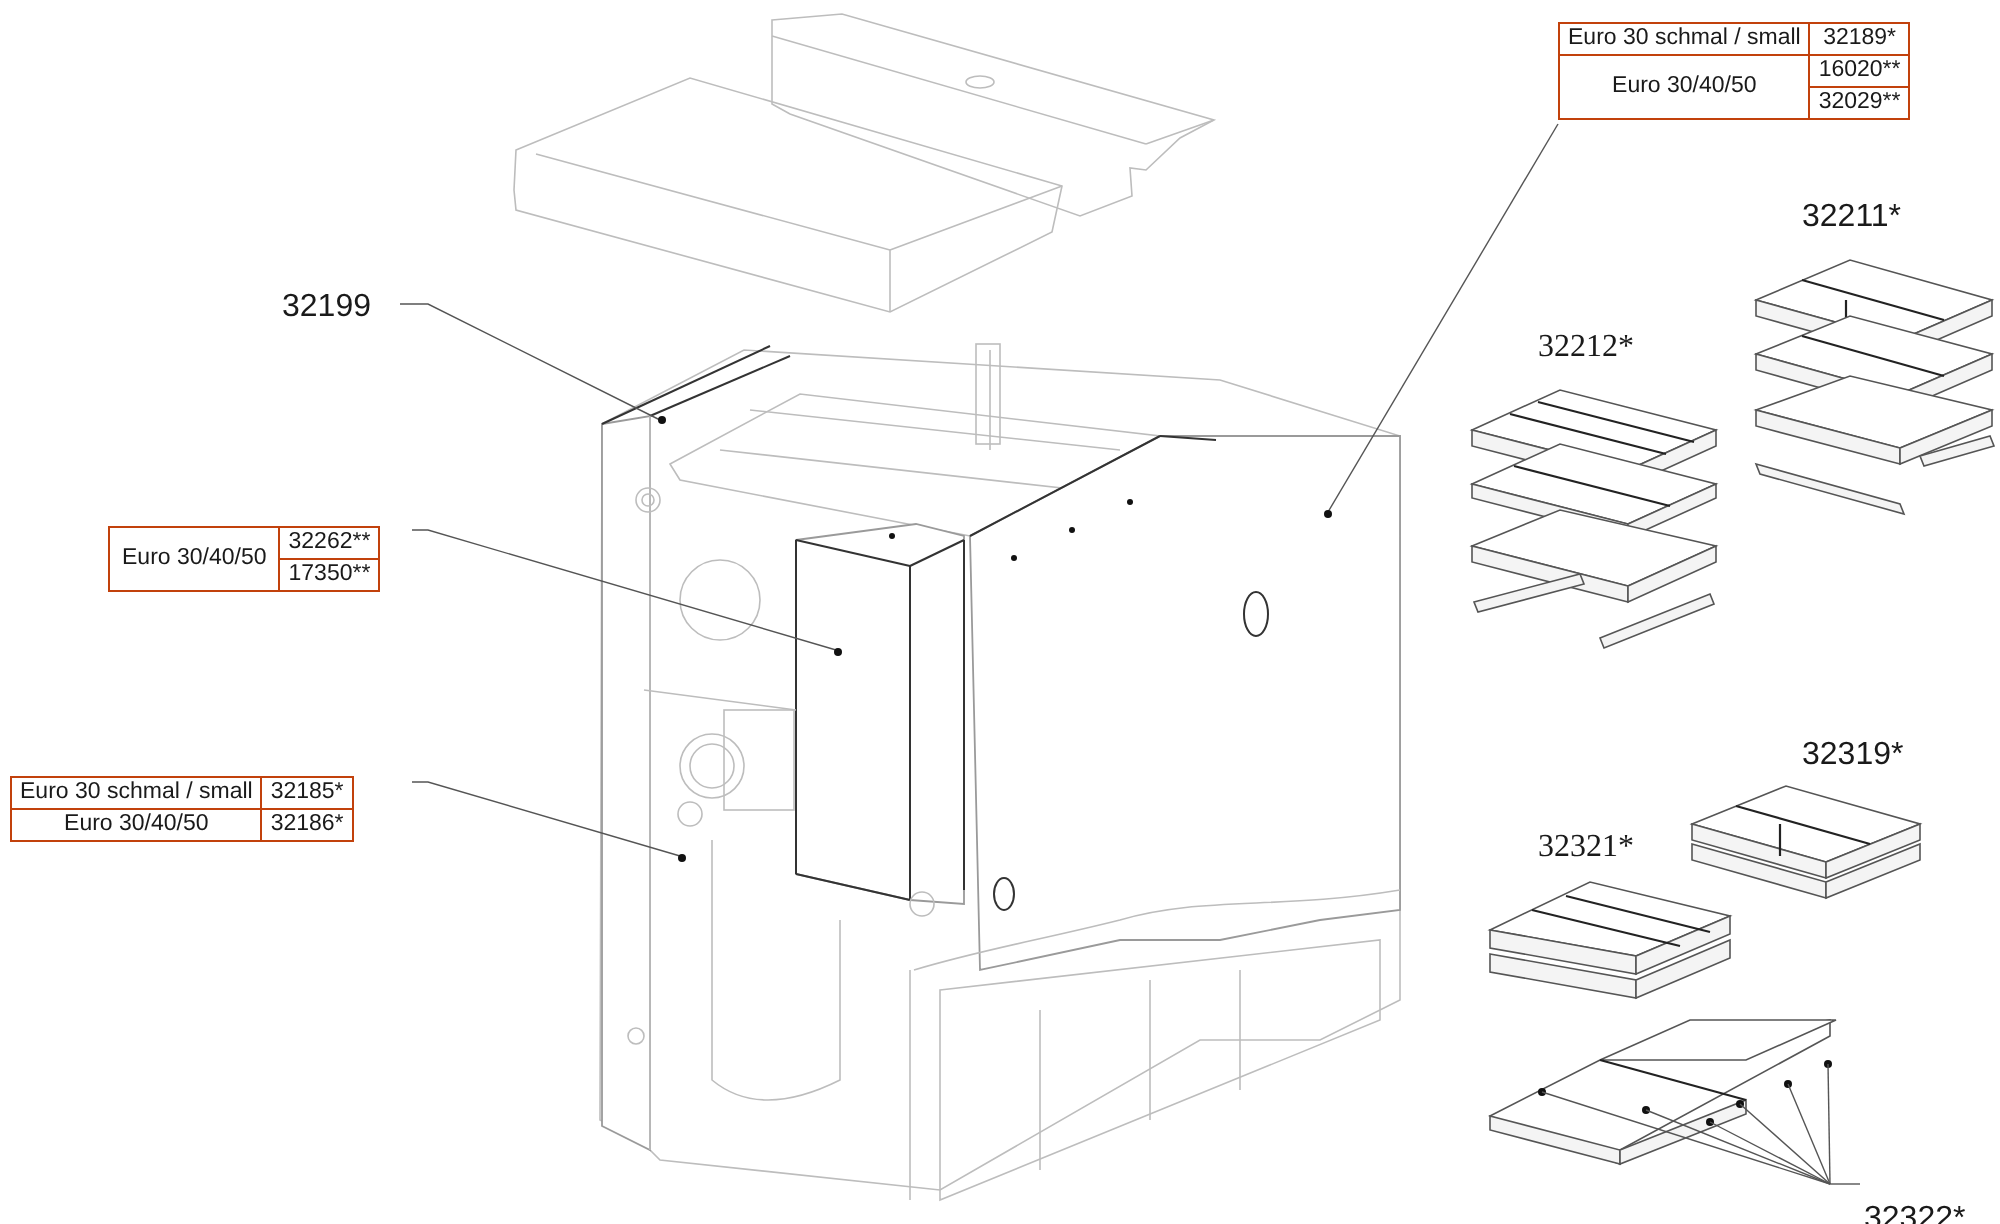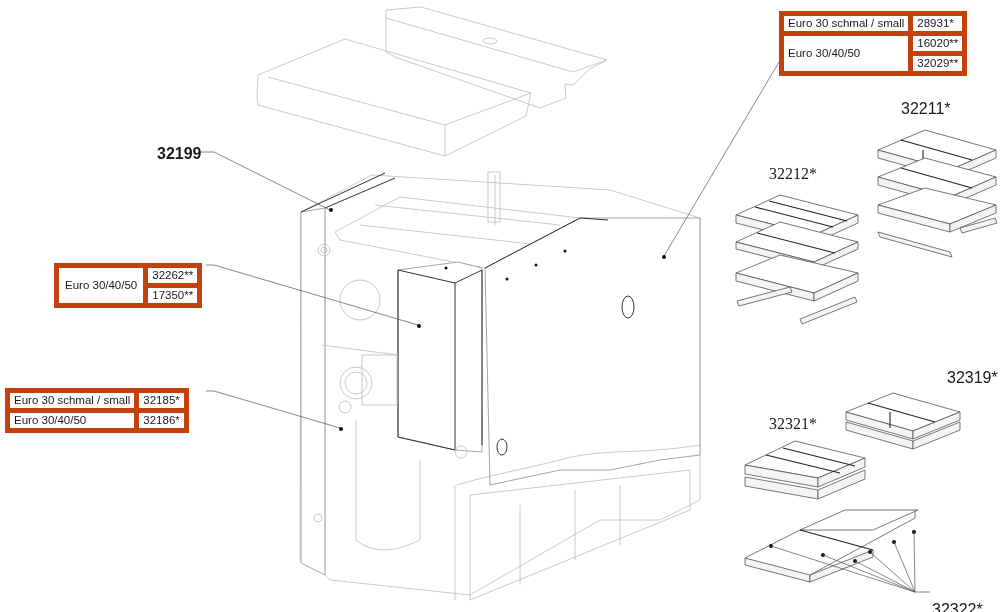--- a/index.html
+++ b/index.html
@@ -9,21 +9,21 @@
   .ln { stroke: #bdbdbd; stroke-width: 0.8; fill: none; }
   .ln2 { stroke: #9a9a9a; stroke-width: 0.9; fill: #ffffff; }
   .dk { stroke: #333; stroke-width: 1; fill: none; }
   .lead { stroke: #555; stroke-width: 0.7; fill: none; }
   .dot { fill: #111; }
   .plate { stroke: #555; stroke-width: 0.8; fill: #ffffff; }
   .plate-side { stroke: #555; stroke-width: 0.8; fill: #f4f4f4; }
   .seam { stroke: #222; stroke-width: 1.1; }
   table.ref { position: absolute; border-collapse: collapse; background: #fff;
               font-size: 11.5px; }
-  table.ref td { border: 5px solid #c2410c; padding: 0 4px; height: 15px; line-height: 15px; white-space: nowrap; }
+  table.ref td { border: 1px solid #c2410c; padding: 0 4px; height: 15px; line-height: 15px; white-space: nowrap; text-align: center; }
   .label { position: absolute; font-size: 16px; white-space: nowrap; }
 </style>
 </head>
 <body>
 
 <svg class="drawing" viewBox="0 0 1000 612">
 
   <g>
     <polygon class="ln" points="386,10 421,7 607,60 590,69 573,85 565,84 566,98 540,108 395,57 386,52"></polygon>
     <line class="ln" x1="386" y1="18" x2="573" y2="72"></line>
@@ -182,21 +182,21 @@
       <line x1="914" y1="532" x2="915" y2="592"></line>
       <line x1="915" y1="592" x2="930" y2="592"></line>
     </g>
   </g>
 </svg>
 
 <table class="ref" style="left:779px; top:11px;">
   <tbody>
       <tr>
     <td>Euro 30 schmal / small</td>
-    <td>28931*</td>
+    <td>32189*</td>
   </tr>
   <tr>
     <td rowspan="2">Euro 30/40/50</td>
     <td>16020**</td>
   </tr>
   <tr>
     <td>32029**</td>
   </tr>
 </tbody>
   </table>
@@ -219,18 +219,18 @@
     <td>Euro 30 schmal / small</td>
     <td>32185*</td>
   </tr>
   <tr>
     <td>Euro 30/40/50</td>
     <td>32186*</td>
   </tr>
 </tbody>
   </table>
 
-<span class="label" style="left:157px; top:145px;font-weight:bold;">32199</span>
+<span class="label" style="left:141px; top:145px;">32199</span>
 <span class="label" style="left:769px; top:165px;font-family:Liberation Serif, serif;">32212*</span>
 <span class="label" style="left:901px; top:100px;">32211*</span>
 <span class="label" style="left:769px; top:415px;font-family:Liberation Serif, serif;">32321*</span>
-<span class="label" style="left:901px; top:369px;margin-left:46px;">32319*</span>
+<span class="label" style="left:901px; top:369px;">32319*</span>
 <span class="label" style="left:932px; top:585px;margin-top:16px;">32322*</span>
 
 </body></html>

